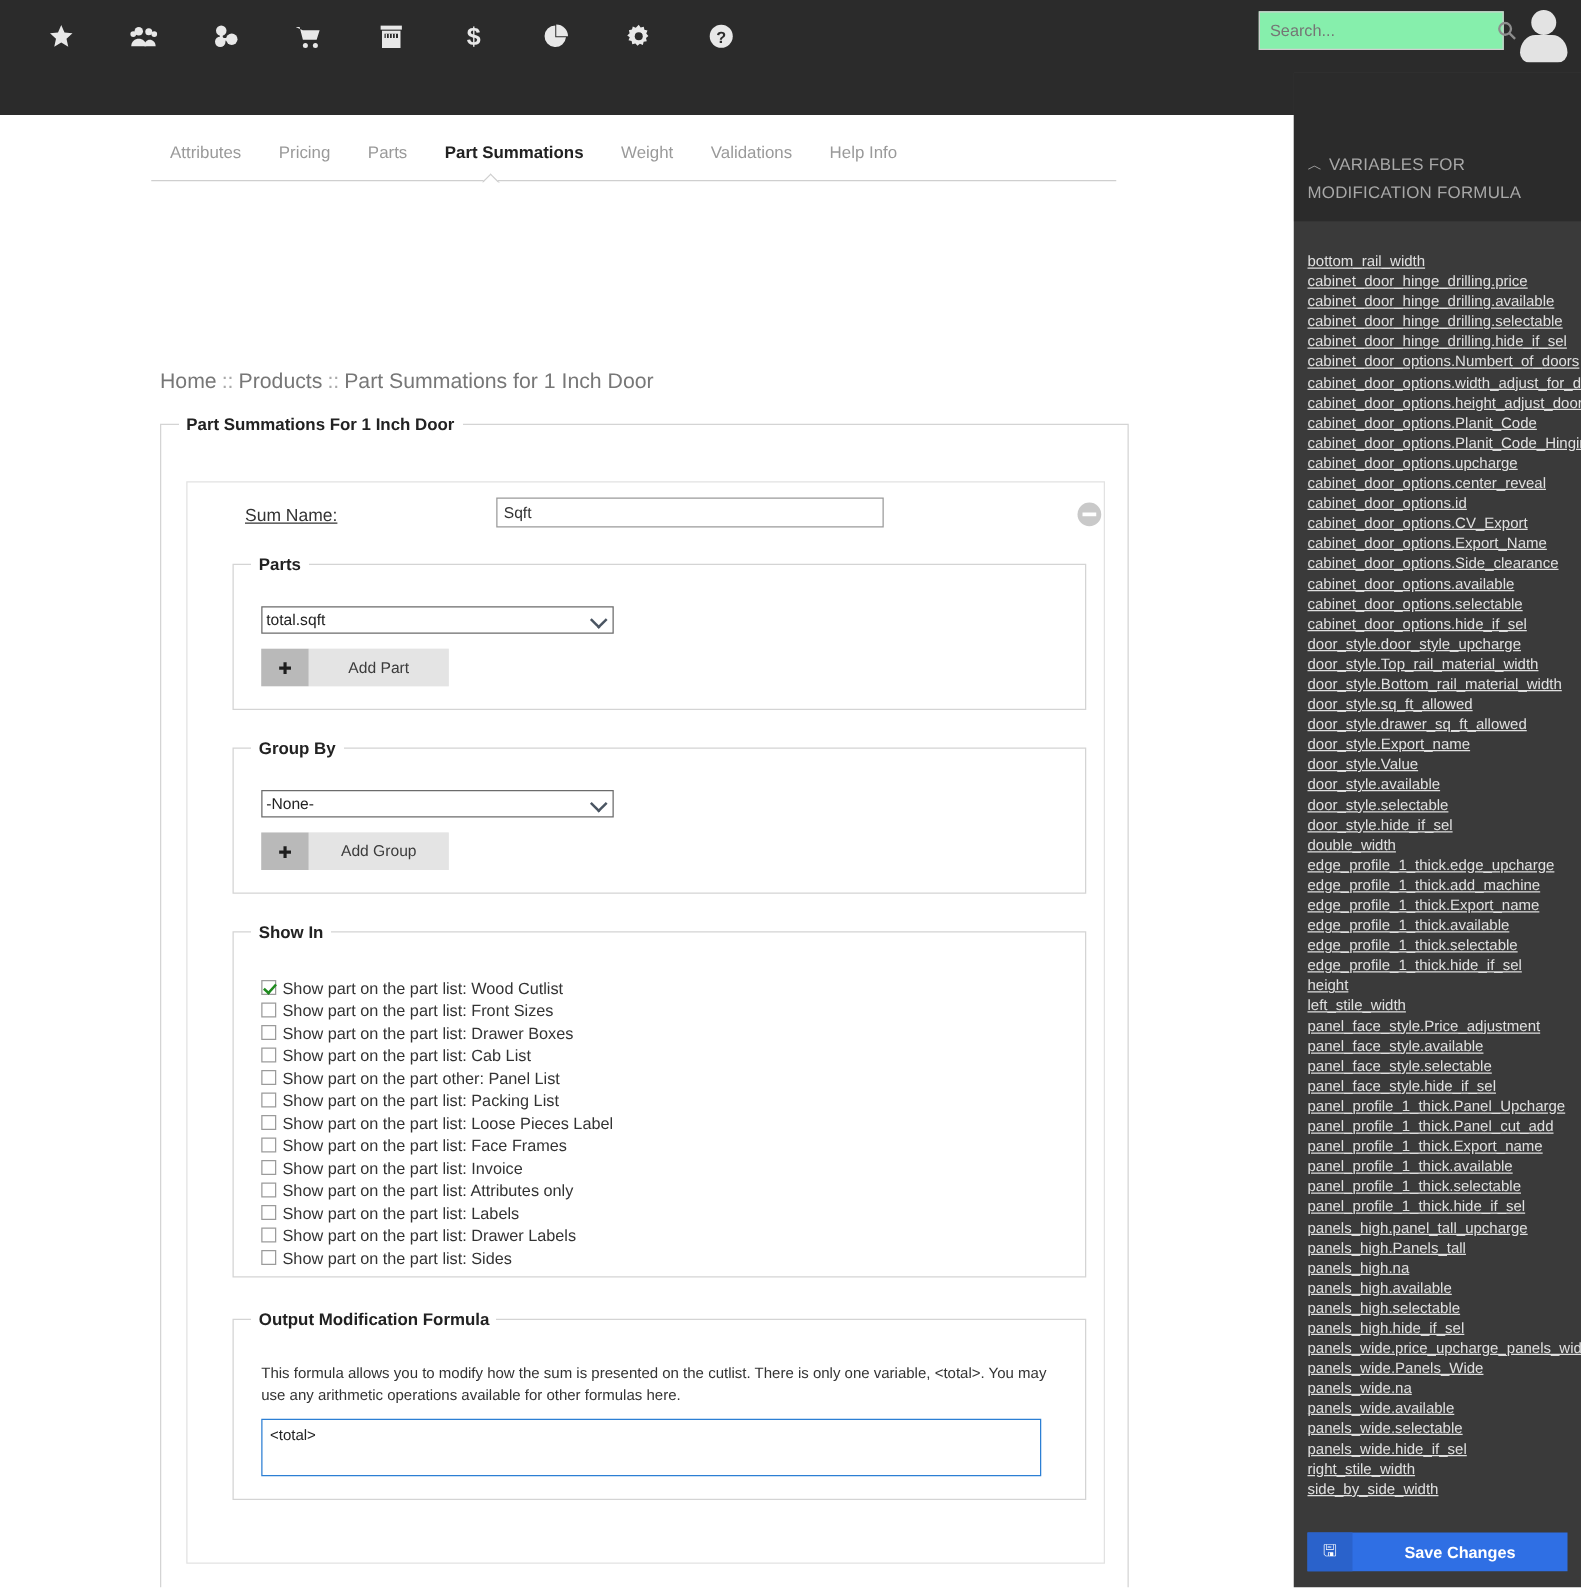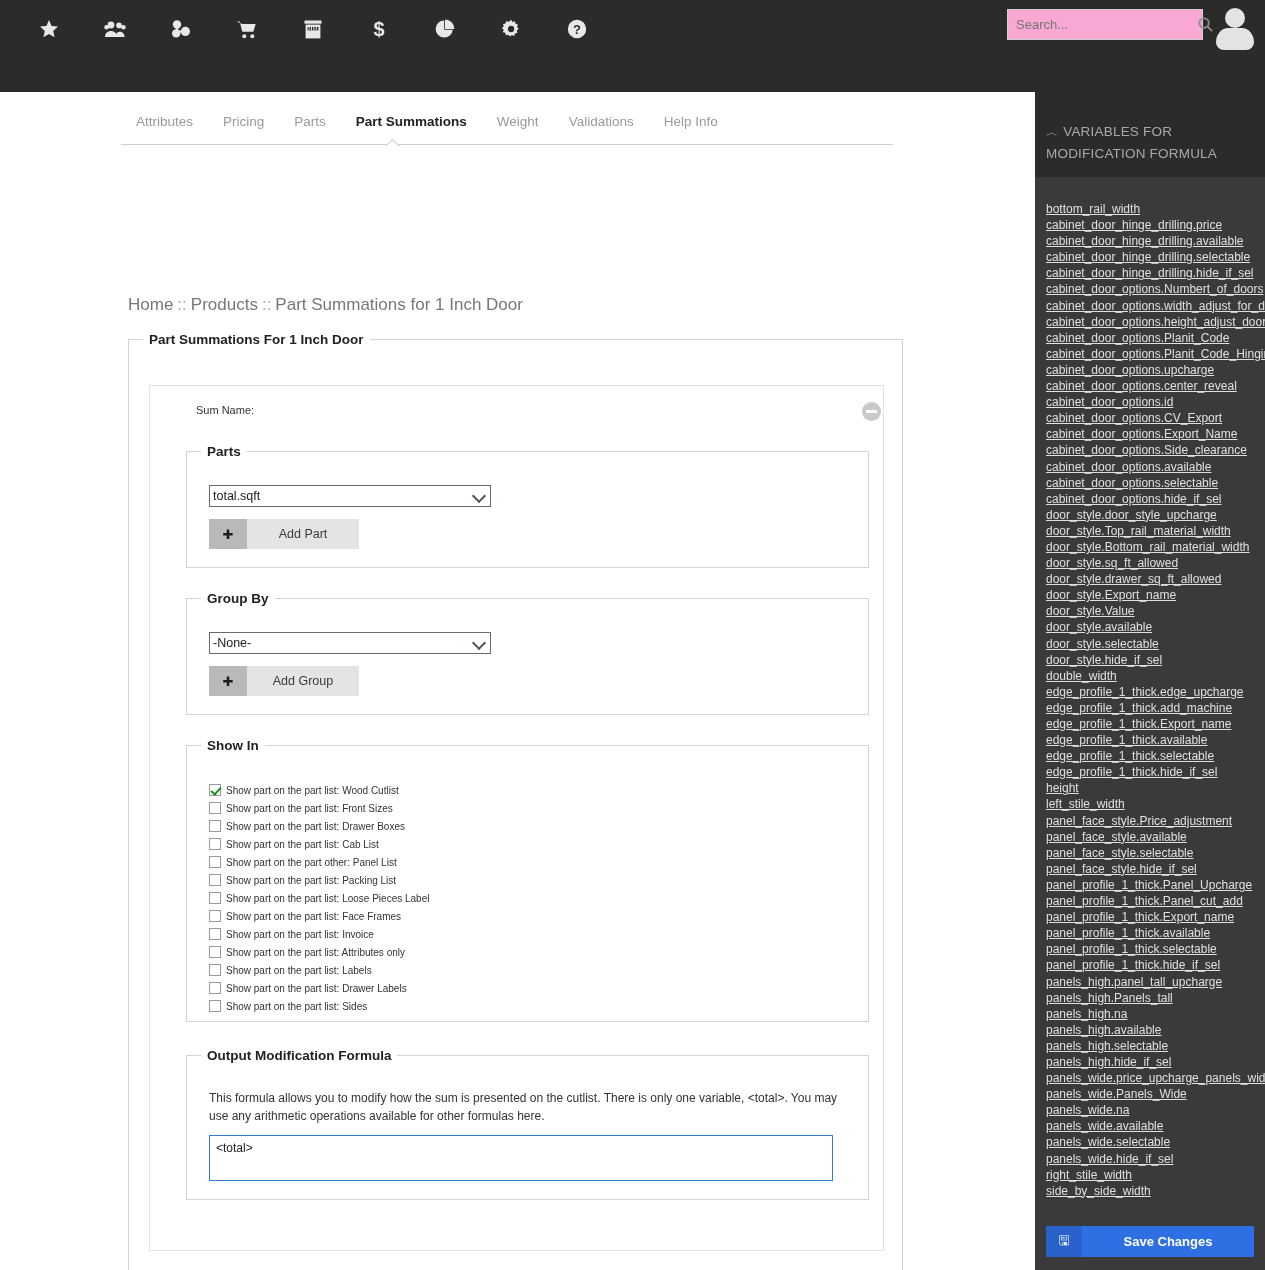--- a/index.html
+++ b/index.html
@@ -22,21 +22,21 @@
     display:flex; align-items:center; gap:0px;
   }
   .nav-icon {
     width:66px; height:58px; display:flex; align-items:center; justify-content:center;
     color:#e8e8e8; font-size:19px; cursor:pointer;
   }
   .nav-icon svg { display:block; fill:#e8e8e8; }
 
   .search-wrap {
     position:absolute; right:62px; top:9px; width:196px; height:31px;
-    background:#f9a8d4; border:1px solid #cfcfcf; display:flex; align-items:center;
+    background:#86efac; border:1px solid #cfcfcf; display:flex; align-items:center;
   }
   .search-wrap input {
     border:0; outline:0; height:27px; flex:1; padding:0 6px 0 8px;
     font-family:"Liberation Sans", sans-serif; font-size:13px; color:#555;
     background:transparent;
   }
   .search-wrap .srch-ico { width:26px; display:flex; align-items:center; justify-content:center; }
   .search-wrap .srch-ico svg { stroke:#8d8d8d; fill:none; stroke-width:2; }
 
   .avatar {
@@ -95,21 +95,21 @@
     font-size:13.5px; font-weight:bold; color:#222; padding:0 6px; margin-left:14px;
   }
 
   .outer-panel { left:128px; top:240px; width:775px; height:944px; }
   .inner-card {
     position:absolute; left:20px; top:38px; width:735px; height:866px;
     border:1px solid #e2e2e2; background:#fff;
   }
 
   .sum-row { position:absolute; left:0; top:0; width:735px; height:52px; }
-  .sum-label { position:absolute; left:46px; top:18px; font-size:11px; color:#333; }
+  .sum-label { position:absolute; left:46px; top:18px; font-size:14px; color:#333;text-decoration:underline; }
   .sum-input {
     position:absolute; left:247px; top:12px; width:310px; height:24px;
     border:1px solid #9a9a9a; font-size:12.5px; color:#333; padding:0 5px;
     font-family:"Liberation Sans", sans-serif; outline:none; background:#fff;
   }
   .remove-sum {
     position:absolute; left:712px; top:16px; width:19px; height:19px; border-radius:50%;
     background:#c9c9c9; cursor:pointer;
   }
   .remove-sum:after {
@@ -153,21 +153,21 @@
   .chk-row { display:flex; align-items:center; height:18px; }
   .chk-box {
     width:12px; height:12px; border:1px solid #9b9b9b; background:#fff; margin-right:5px;
     position:relative; flex:none; cursor:pointer;
   }
   .chk-box.checked:after {
     content:""; position:absolute; left:3px; top:0px; width:4px; height:8px;
     border-right:2px solid #1f8b1f; border-bottom:2px solid #1f8b1f;
     transform: rotate(42deg);
   }
-  .chk-label { font-size:10px; color:#333; white-space:nowrap; }
+  .chk-label { font-size:13px; color:#333; white-space:nowrap; }
 
   .formula-help {
     position:absolute; left:22px; top:26px; width:630px;
     font-size:12px; color:#333; line-height:18px;
   }
   .formula-area {
     position:absolute; left:22px; top:72px; width:624px; height:46px;
     border:1px solid #2c7fd4; font-size:12px; color:#222; padding:4px 6px;
     font-family:"Liberation Sans", sans-serif; resize:none; outline:none;
     background:#fff; line-height:16px;
@@ -316,20 +316,21 @@
 
     <div class="breadcrumb" id="breadcrumb"><span class="crumb">Home</span><span class="sep">::</span><span class="crumb">Products</span><span class="sep">::</span><span class="crumb last">Part Summations for 1 Inch Door</span></div>
 
     <fieldset class="panel outer-panel">
       <legend>Part Summations For 1 Inch Door</legend>
 
       <div class="inner-card">
 
         <div class="sum-row">
           <span class="sum-label">Sum Name:</span>
+          <input class="sum-input" type="text" value="Sqft" style="">
           <div class="remove-sum"></div>
         </div>
 
         <fieldset class="panel parts-panel">
           <legend>Parts</legend>
           <select class="sel" id="part-select"><option>total.sqft</option></select>
           <div class="sel-arrow"></div>
           <button class="btn-split" style="left:22px; top:60px;">
             <span class="ico">✚</span>
             <span class="lbl">Add Part</span>

